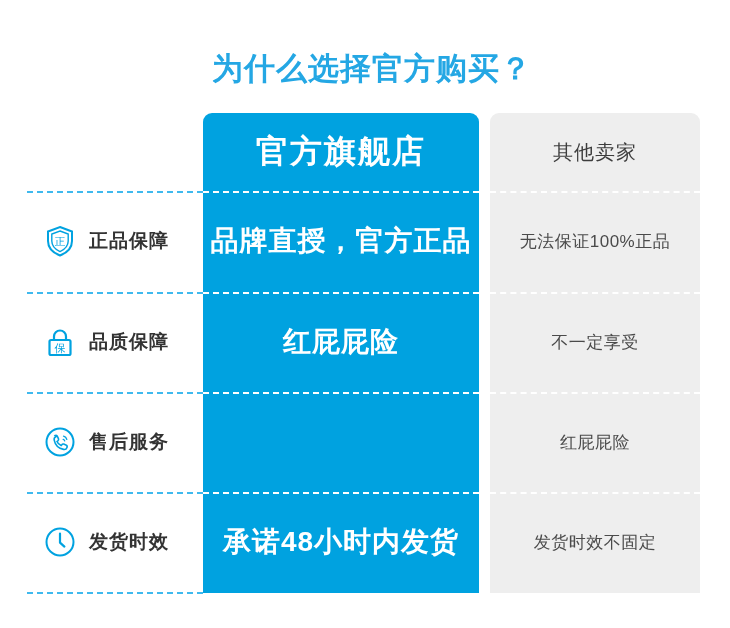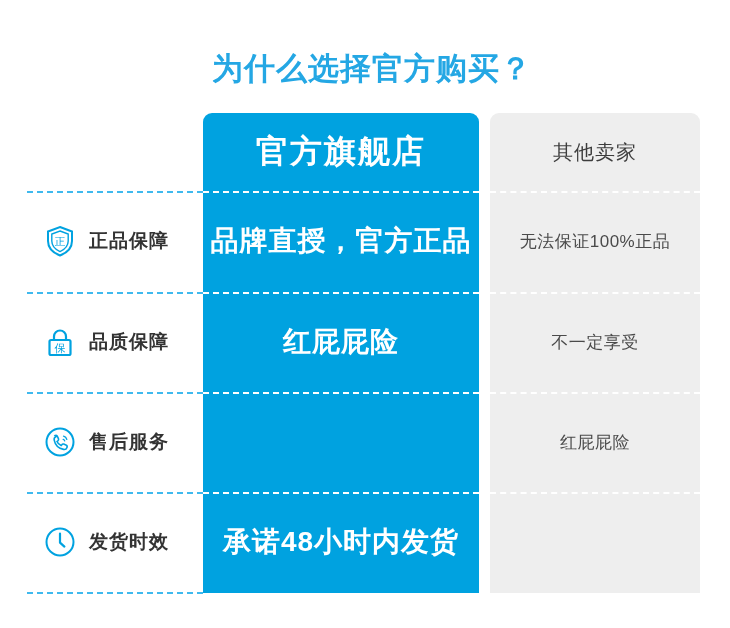--- a/index.html
+++ b/index.html
@@ -222,16 +222,17 @@
   <div class="sep seg-gray on-gray" style="top:492px;"></div>
 
   <div class="row-label r4">
     <svg class="icon" viewBox="0 0 34 34">
       <circle cx="17" cy="17" r="13.5" fill="none" stroke="#00a2e0" stroke-width="2"></circle>
       <path d="M17 8.5 V17.6 L21.4 21.6" fill="none" stroke="#00a2e0" stroke-width="2.2" stroke-linecap="round" stroke-linejoin="round"></path>
     </svg>
     <span class="label-text">发货时效</span>
   </div>
   <div class="cell-official r4">承诺48小时内发货</div>
+  <div class="cell-other r4">发货时效不固定</div>
 
   <div class="sep seg-left" style="top:592px;"></div>
 
 </div>
 
 </body></html>

